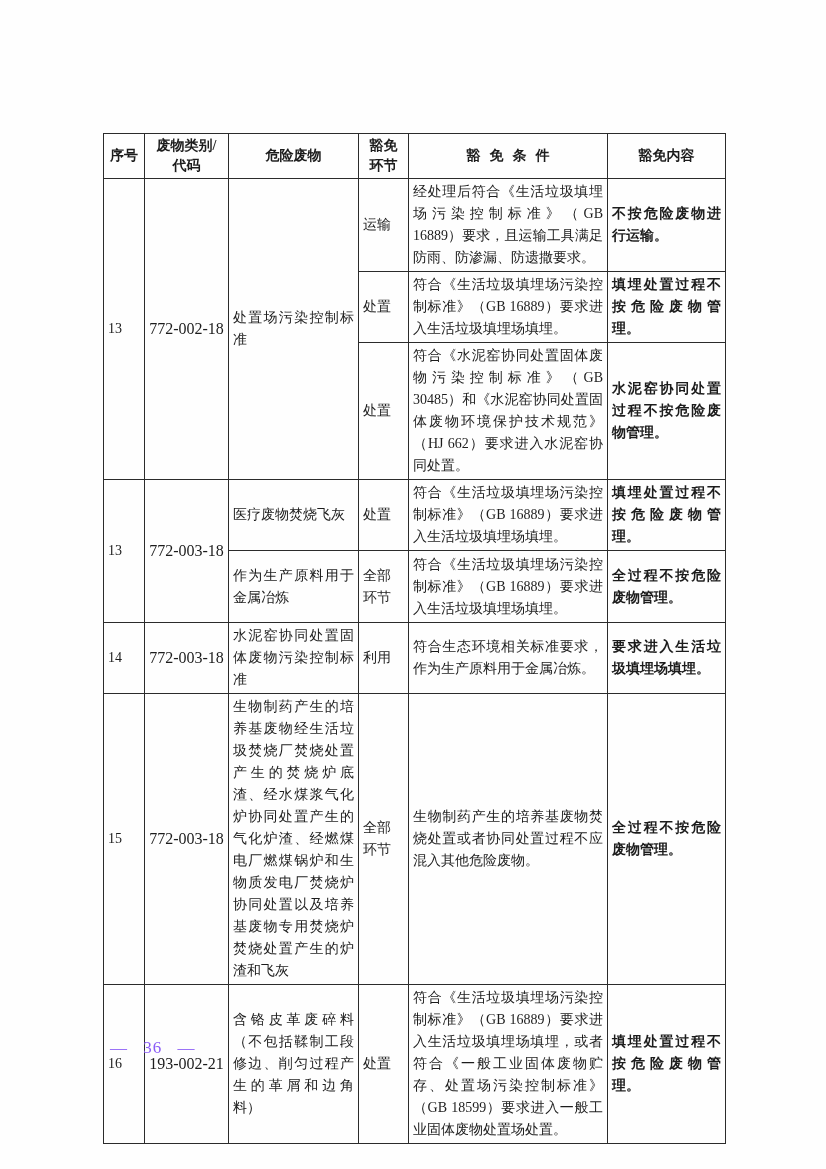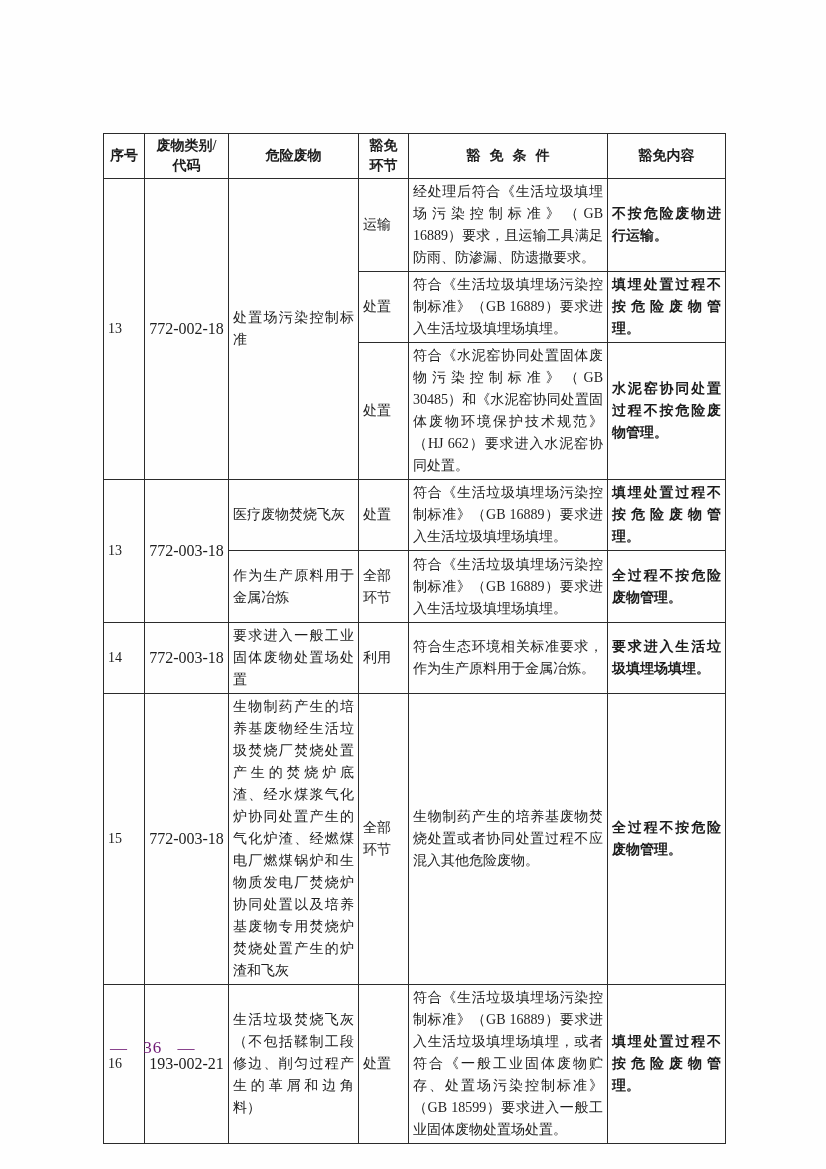--- a/index.html
+++ b/index.html
@@ -80,21 +80,21 @@
   tr.h67  { height: 67px; }
   tr.h72  { height: 72px; }
   tr.h48  { height: 48px; }
   tr.h246 { height: 246px; }
   tr.h147 { height: 147px; }
   .footer {
     position: absolute;
     left: 110px;
     top: 1038px;
     font-size: 17px;
-    color: #701a75;
+    color: #8b5cf6;
     word-spacing: 10px;
     letter-spacing: 1px;
   }
 </style>
 </head>
 <body>
 
 <div class="page">
 
   <table class="doc-table">
@@ -150,39 +150,39 @@
       <tr class="h72">
         <td class="cell-waste">作为生产原料用于金属冶炼</td>
         <td class="cell-stage">全部环节</td>
         <td class="cell-condition">符合《生活垃圾填埋场污染控制标准》（GB 16889）要求进入生活垃圾填埋场填埋。</td>
         <td class="cell-content">全过程不按危险废物管理。</td>
       </tr>
 
       <tr class="h48">
         <td class="cell-no">14</td>
         <td class="cell-code">772-003-18</td>
-        <td class="cell-waste">要求进入一般工业固体废物处置场处置</td>
+        <td class="cell-waste">水泥窑协同处置固体废物污染控制标准</td>
         <td class="cell-stage">利用</td>
         <td class="cell-condition">符合生态环境相关标准要求，作为生产原料用于金属冶炼。</td>
         <td class="cell-content">要求进入生活垃圾填埋场填埋。</td>
       </tr>
 
       <tr class="h246">
         <td class="cell-no">15</td>
         <td class="cell-code">772-003-18</td>
         <td class="cell-waste">生物制药产生的培养基废物经生活垃圾焚烧厂焚烧处置产生的焚烧炉底渣、经水煤浆气化炉协同处置产生的气化炉渣、经燃煤电厂燃煤锅炉和生物质发电厂焚烧炉协同处置以及培养基废物专用焚烧炉焚烧处置产生的炉渣和飞灰</td>
         <td class="cell-stage">全部环节</td>
         <td class="cell-condition">生物制药产生的培养基废物焚烧处置或者协同处置过程不应混入其他危险废物。</td>
         <td class="cell-content">全过程不按危险废物管理。</td>
       </tr>
 
       <tr class="h147">
         <td class="cell-no">16</td>
         <td class="cell-code">193-002-21</td>
-        <td class="cell-waste">生活垃圾焚烧飞灰（不包括鞣制工段修边、削匀过程产生的革屑和边角料）</td>
+        <td class="cell-waste">含铬皮革废碎料（不包括鞣制工段修边、削匀过程产生的革屑和边角料）</td>
         <td class="cell-stage">处置</td>
         <td class="cell-condition">符合《生活垃圾填埋场污染控制标准》（GB 16889）要求进入生活垃圾填埋场填埋，或者符合《一般工业固体废物贮存、处置场污染控制标准》（GB 18599）要求进入一般工业固体废物处置场处置。</td>
         <td class="cell-content">填埋处置过程不按危险废物管理。</td>
       </tr>
     </tbody>
   </table>
 
   <div class="footer">— 36 —</div>
 
 </div>

